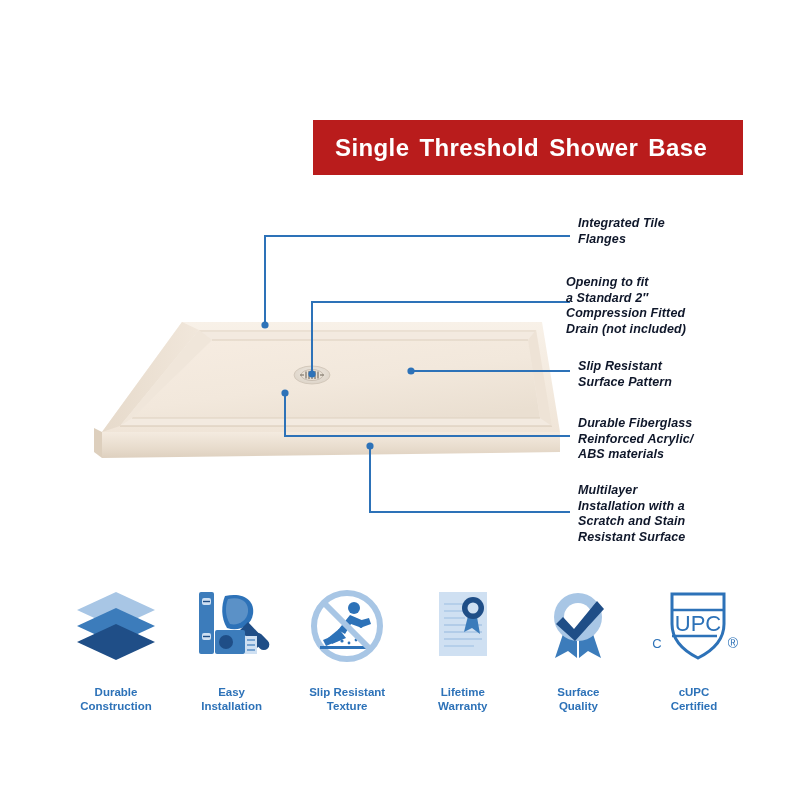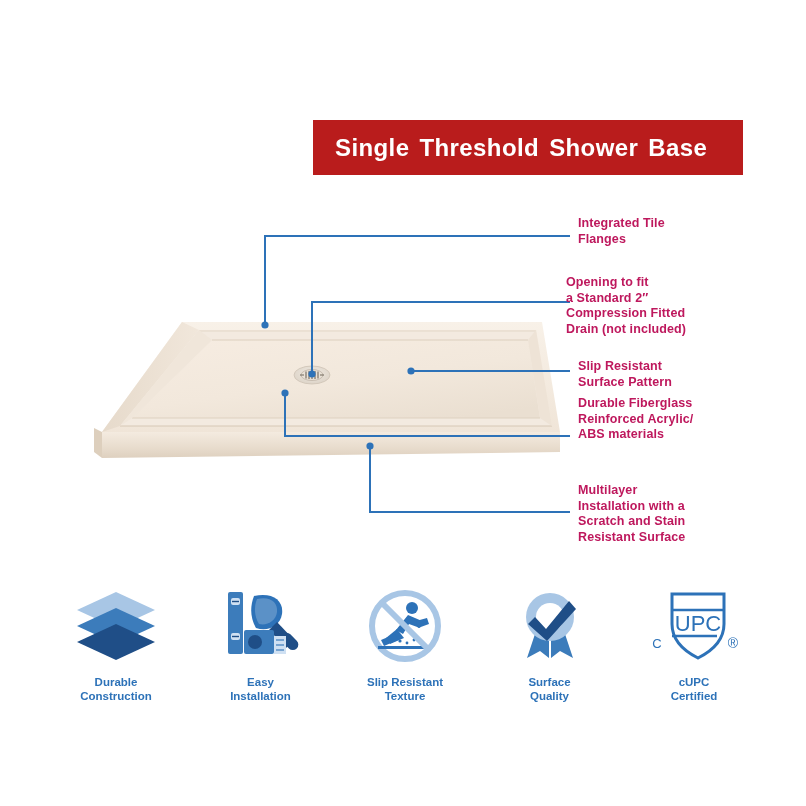--- a/index.html
+++ b/index.html
@@ -56,31 +56,32 @@
     left: 0;
     top: 0;
     width: 806px;
     height: 806px;
     pointer-events: none;
   }
 
   
   .callout-label {
     position: absolute;
-    color: #be185d;
+    color: #0f172a;
     font-size: 12.5px;
     font-weight: bold;
     line-height: 15.5px;
     letter-spacing: 0.1px;
     white-space: pre-line;
+    font-style: italic;
   }
   #label-flanges   { left: 578px; top: 216px; }
   #label-opening   { left: 566px; top: 275px; }
   #label-slip      { left: 578px; top: 359px; }
-  #label-durable   { left: 578px; top: 396px; }
+  #label-durable   { left: 578px; top: 416px; }
   #label-multi     { left: 578px; top: 483px; }
 
   
   #features {
     position: absolute;
     left: 60px;
     top: 586px;
     width: 690px;
     height: 130px;
     display: flex;
@@ -93,21 +94,21 @@
     flex-direction: column;
     align-items: center;
   }
   .feature-icon {
     height: 80px;
     display: flex;
     align-items: center;
     justify-content: center;
   }
   .feature-label {
-    margin-top: 9px;
+    margin-top: 19px;
     text-align: center;
     color: #2d72b8;
     font-size: 11.5px;
     font-weight: bold;
     line-height: 14px;
     white-space: pre-line;
   }
 </style>
 </head>
 <body>
@@ -283,20 +284,42 @@
           <circle cx="43" cy="55" r="1.4" fill="#2d72b8"></circle>
           <circle cx="50" cy="52" r="1.4" fill="#2d72b8"></circle>
 
           <line x1="18" y1="15" x2="64" y2="61" stroke="#a8c6e5" stroke-width="6"></line>
         </svg>
       </div>
       <div class="feature-label">Slip Resistant
 Texture</div>
     </div>
 
+    <div class="feature">
+      <div class="feature-icon">
+        <svg width="82" height="76" viewBox="0 0 82 76">
+          <rect x="17" y="4" width="48" height="64" fill="#cfe0f2"></rect>
+          <g stroke="#a8c6e5" stroke-width="1.3">
+            <line x1="22" y1="16" x2="43" y2="16"></line>
+            <line x1="22" y1="23" x2="43" y2="23"></line>
+            <line x1="22" y1="30" x2="43" y2="30"></line>
+            <line x1="22" y1="37" x2="60" y2="37"></line>
+            <line x1="22" y1="44" x2="60" y2="44"></line>
+            <line x1="22" y1="51" x2="60" y2="51"></line>
+            <line x1="22" y1="58" x2="52" y2="58"></line>
+          </g>
+
+          <path d="M46,28 L42,44 L50,40 L58,46 L55,29 Z" fill="#3c7cbb"></path>
+          <circle cx="51" cy="20" r="11" fill="#1f4e87"></circle>
+          <circle cx="51" cy="20" r="5.5" fill="#cfe0f2"></circle>
+        </svg>
+      </div>
+      <div class="feature-label">Lifetime
+Warranty</div>
+    </div>
 
     <div class="feature">
       <div class="feature-icon">
         <svg width="82" height="76" viewBox="0 0 82 76">
 
           <path d="M28,40 L18,70 L31,63 L40,70 L40,44 Z" fill="#3c7cbb"></path>
           <path d="M54,40 L64,70 L51,63 L42,70 L42,44 Z" fill="#3c7cbb"></path>
 
           <circle cx="41" cy="29" r="24" fill="#a8c6e5"></circle>
           <circle cx="41" cy="29" r="14" fill="#ffffff"></circle>

